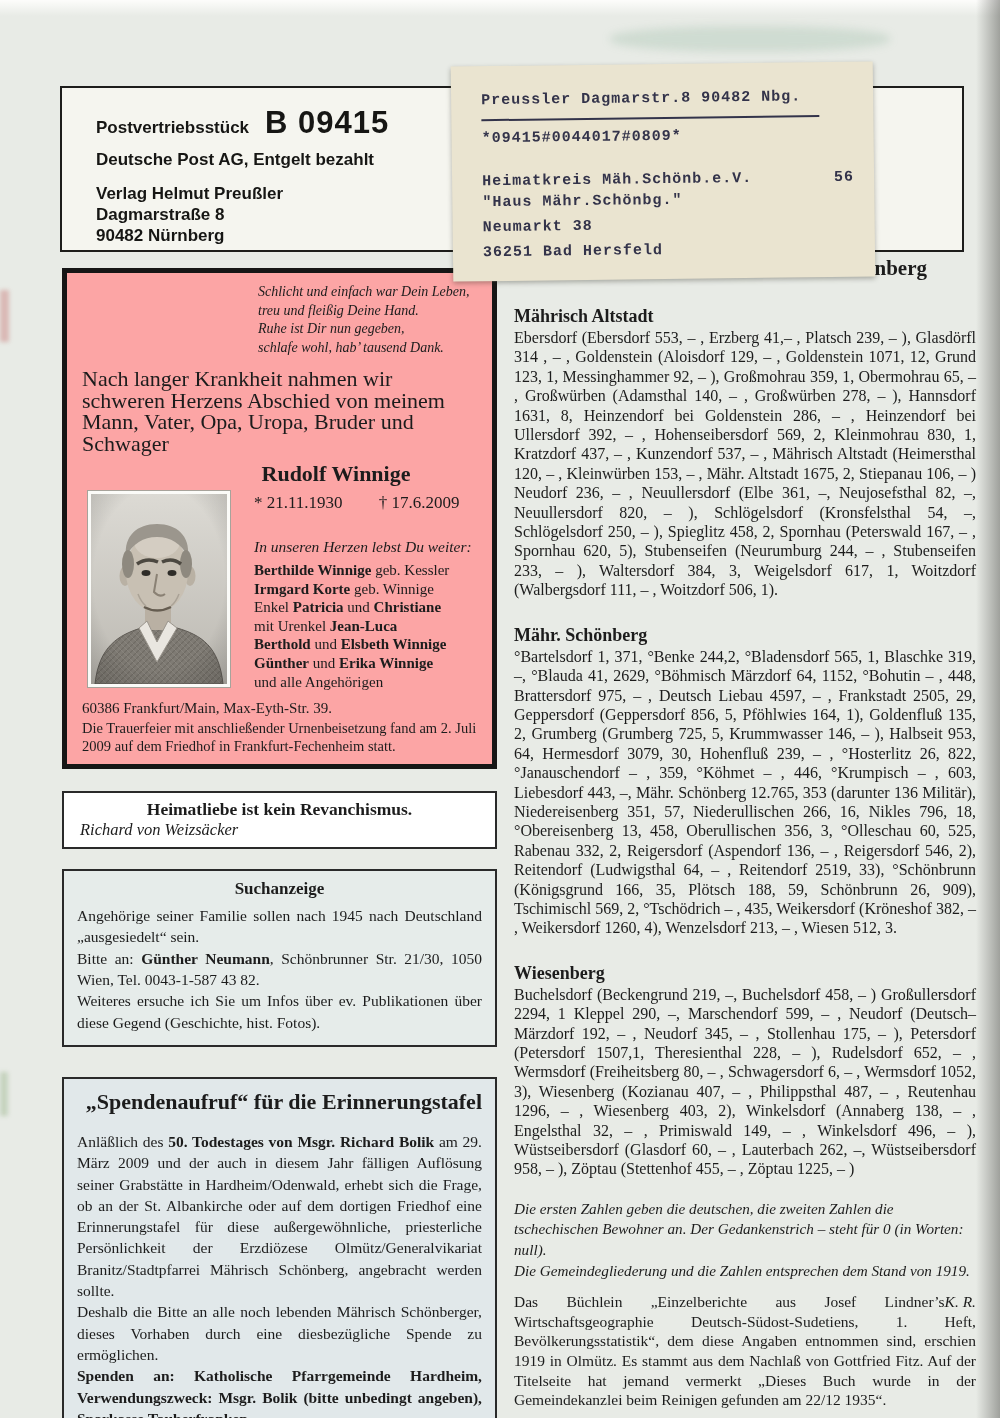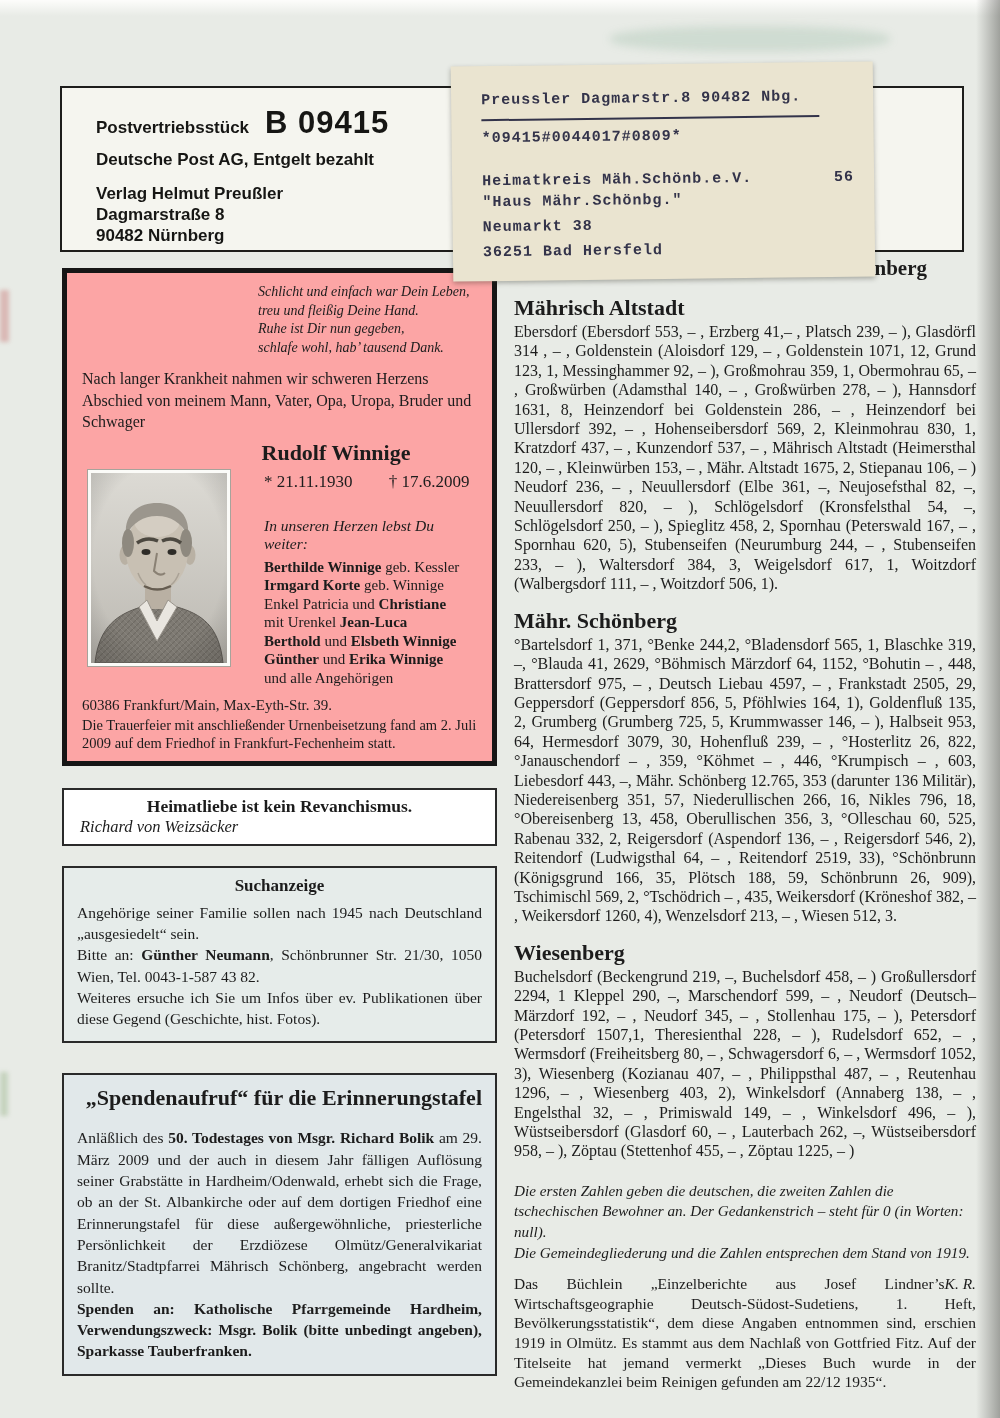--- a/index.html
+++ b/index.html
@@ -43,27 +43,27 @@
   .lbl-lines div { line-height:25px; }
 
   
   .left-col  { position:absolute; left:62px;  top:268px; width:435px; }
   .right-col { position:absolute; left:514px; top:256px; width:462px; }
 
   
   .ob-box { border:5px solid #161616; background:#fca5a5;
     padding:10px 15px 9px 15px; margin-bottom:22px; }
   .poem { margin-left:176px; font-style:italic; font-size:14px; line-height:18.5px; white-space:nowrap; }
-  .ob-intro { margin-top:11px; font-size:16px; line-height:21.5px; }
+  .ob-intro { margin-top:11px; font-size:22px; line-height:21.5px; }
   .ob-name { font-size:22px; font-weight:bold; text-align:center;
     margin:7px 0 3px 118px; width:272px; }
   .ob-row { display:flex; margin-top:2px; }
   .photo-frame { flex:none; width:144px; height:198px; margin-left:5px;
     background:#fbfbf8; border:1px solid #a7a39b; padding:3px; }
-  .ob-info { margin-left:33px; flex:1; }
+  .ob-info { margin-left:23px; flex:1; }
   .dates { display:flex; gap:36px; font-size:17px; margin-top:3px; }
   .heart { font-style:italic; font-size:15.5px; margin-top:25px; }
   .family { font-size:15px; line-height:18.6px; margin-top:5px; }
   .ob-addr { font-size:15px; margin-top:9px; }
   .ob-funeral { font-size:14.5px; line-height:18px; margin-top:2px; }
 
   
   .quote-box { border:2px solid #2a2a2a; background:#ffffff;
     padding:5px 16px 7px; margin-bottom:20px; }
   .quote-text { text-align:center; font-weight:bold; font-size:17.5px; line-height:22px; }
@@ -76,21 +76,21 @@
   .sa-p { font-size:15.5px; line-height:21.3px; text-align:justify; }
 
   
   .don-box { border:2px solid #2a2a2a; background:#e1e8ea; padding:10px 13px 12px; }
   .don-title { text-align:right; font-weight:bold; font-size:22px; margin-bottom:16px; }
   .don-p { font-size:15.5px; line-height:21.3px; text-align:justify; }
   .bold { font-weight:bold; }
 
   
   .rc-title { font-size:21px; font-weight:bold; text-align:center; line-height:25px; }
-  .rc-head { font-size:22px; font-weight:bold; margin:14px 0 1px; }
+  .rc-head { font-size:18px; font-weight:bold; margin:25px 0 1px; }
   .rc-text { font-size:16px; line-height:19.4px; text-align:justify; }
   .rc-notes { font-style:italic; font-size:15.2px; line-height:20.6px; margin-top:20px; }
   .rc-close { margin-top:11px; font-size:15.5px; line-height:19.6px; text-align:justify; }
   .sig { float:right; font-style:italic; }
   .flower-wrap { margin-top:14px; text-align:center; }
 </style>
 </head>
 <body>
 
 <div class="page">
@@ -180,21 +180,21 @@
         </div>
         <div class="ob-info">
           <div class="dates">
             <span>* 21.11.1930</span>
             <span>† 17.6.2009</span>
           </div>
           <div class="heart">In unseren Herzen lebst Du weiter:</div>
           <div class="family">
               <div><span style="font-weight: bold;">Berthilde Winnige</span><span> geb. Kessler</span></div>
               <div><span style="font-weight: bold;">Irmgard Korte</span><span> geb. Winnige</span></div>
-              <div><span>Enkel </span><span style="font-weight: normal;">Patricia</span><span> und </span><span style="font-weight: bold;">Christiane</span></div>
+              <div><span>Enkel </span><span style="font-weight: bold;">Patricia</span><span> und </span><span style="font-weight: bold;">Christiane</span></div>
               <div><span>mit Urenkel </span><span style="font-weight: bold;">Jean-Luca</span></div>
               <div><span style="font-weight: bold;">Berthold</span><span> und </span><span style="font-weight: bold;">Elsbeth Winnige</span></div>
               <div><span style="font-weight: bold;">Günther</span><span> und </span><span style="font-weight: bold;">Erika Winnige</span></div>
               <div><span>und alle Angehörigen</span></div>
             </div>
         </div>
       </div>
       <div class="ob-addr">60386 Frankfurt/Main, Max-Eyth-Str. 39.</div>
       <div class="ob-funeral">Die Trauerfeier mit anschließender Urnenbeisetzung fand am 2. Juli 2009 auf dem Friedhof in Frankfurt-Fechenheim statt.</div>
     </div>
@@ -207,20 +207,21 @@
     <div class="search-box">
       <div class="sa-title">Suchanzeige</div>
       <div class="sa-p">Angehörige seiner Familie sollen nach 1945 nach Deutschland „ausgesiedelt“ sein.</div>
       <div class="sa-p"><span>Bitte an: </span><span style="font-weight: bold;">Günther Neumann</span><span>, Schönbrunner Str. 21/30, 1050 Wien, Tel. 0043-1-587 43 82.</span></div>
       <div class="sa-p">Weiteres ersuche ich Sie um Infos über ev. Publikationen über diese Gegend (Geschichte, hist. Fotos).</div>
     </div>
 
     <div class="don-box">
       <div class="don-title">„Spendenaufruf“ für die Erinnerungstafel</div>
       <div class="don-p"><span>Anläßlich des </span><span style="font-weight: bold;">50. Todestages von Msgr. Richard Bolik</span><span> am 29. März 2009 und der auch in diesem Jahr fälligen Auflösung seiner Grabstätte in Hardheim/Odenwald, erhebt sich die Frage, ob an der St. Albankirche oder auf dem dortigen Friedhof eine Erinnerungstafel für diese außergewöhnliche, priesterliche Persönlichkeit der Erzdiözese Olmütz/Generalvikariat Branitz/Stadtpfarrei Mährisch Schönberg, angebracht werden sollte.</span></div>
+      <div class="don-p">Deshalb die Bitte an alle noch lebenden Mährisch Schönberger, dieses Vorhaben durch eine diesbezügliche Spende zu ermöglichen.</div>
       <div class="don-p bold">Spenden an: Katholische Pfarrgemeinde Hardheim, Verwendungszweck: Msgr. Bolik (bitte unbedingt angeben), Sparkasse Tauberfranken.</div>
 
     </div>
   </div>
 
   <div class="right-col">
     <div class="rc-title">Zahlen vom Bezirk Mährisch Schönberg</div>
 
     <div class="rc-head">Mährisch Altstadt</div>
     <div class="rc-text">Ebersdorf (Ebersdorf 553, – , Erzberg 41,– , Platsch 239, – ), Glasdörfl 314 , – , Goldenstein (Aloisdorf 129, – , Goldenstein 1071, 12, Grund 123, 1, Messinghammer 92, – ), Großmohrau 359, 1, Obermohrau 65, – , Großwürben (Adamsthal 140, – , Großwürben 278, – ), Hannsdorf 1631, 8, Heinzendorf bei Goldenstein 286, – , Heinzendorf bei Ullersdorf 392, – , Hohenseibersdorf 569, 2, Kleinmohrau 830, 1, Kratzdorf 437, – , Kunzendorf 537, – , Mährisch Altstadt (Heimersthal 120, – , Kleinwürben 153, – , Mähr. Altstadt 1675, 2, Stiepanau 106, – ) Neudorf 236, – , Neuullersdorf (Elbe 361, –, Neujosefsthal 82, –, Neuullersdorf 820, – ), Schlögelsdorf (Kronsfelsthal 54, –, Schlögelsdorf 250, – ), Spieglitz 458, 2, Spornhau (Peterswald 167, – , Spornhau 620, 5), Stubenseifen (Neurumburg 244, – , Stubenseifen 233, – ), Waltersdorf 384, 3, Weigelsdorf 617, 1, Woitzdorf (Walbergsdorf 111, – , Woitzdorf 506, 1).</div>

